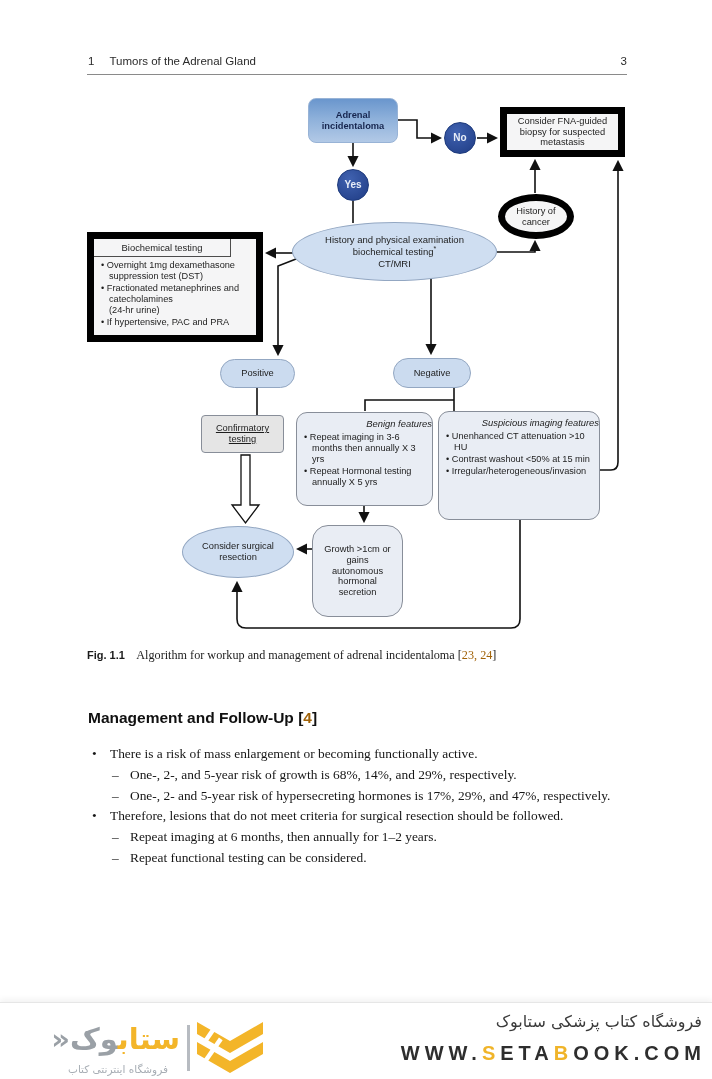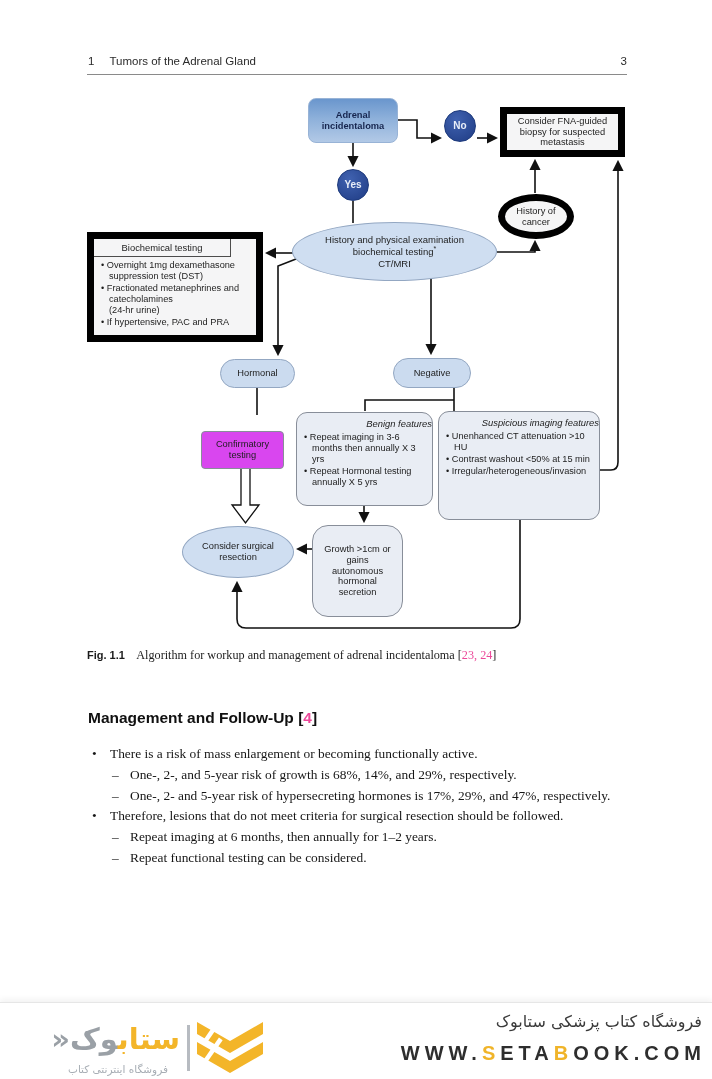--- a/index.html
+++ b/index.html
@@ -35,21 +35,21 @@
   .nlist li{padding-left:8px;text-indent:-8px;margin-top:1px;white-space:pre-line;overflow-wrap:anywhere;}
   .nlist li::before{content:"\2022  ";}
   .feat-title{font-style:italic;font-size:9.4px;text-align:right;margin:5px 0 1px 7px;}
   sup.fnmark{font-size:7px;vertical-align:super;}
 
   
   .caption{position:absolute;left:87px;top:648px;right:85px;font-size:12.2px;
            font-family:"Liberation Serif",serif;color:#1b1b1b;}
   .caption .figlab{font-family:"Liberation Sans",sans-serif;font-weight:bold;font-size:11px;
                    margin-right:9px;}
-  .ref-blue{color:#ec4899;}
+  .ref-blue{color:#a16207;}
   .sechead{position:absolute;left:88px;top:709px;font-size:15.5px;font-weight:bold;color:#101010;}
   .sechead .bracket{font-weight:bold;color:#101010;}
   .sechead .ref-blue{font-weight:bold;}
   .bodytext{position:absolute;left:88px;top:744px;width:539px;font-family:"Liberation Serif",serif;
             font-size:13.4px;line-height:20.8px;color:#161616;}
   .b-item{position:relative;padding-left:22px;}
   .b-item::before{content:"\2022";position:absolute;left:4px;}
   .s-item{position:relative;padding-left:42px;}
   .s-item::before{content:"\2013";position:absolute;left:24px;}
   .just{text-align:justify;}
@@ -108,21 +108,21 @@
       <path d="M520 520 V619 Q520 628 511 628 H246 Q237 628 237 619 V583" marker-end="url(#arr)"></path>
       <path d="M600 470 H611 Q618 470 618 462 V162" marker-end="url(#arr)"></path>
     </g>
     <path d="M241 455 L241 505 L232 505 L245.5 523 L259 505 L250 505 L250 455 Z" fill="#ffffff" stroke="#111" stroke-width="1.3"></path>
   </svg>
 
   <div class="node blue-grad" style="left:308px;top:98px;width:90px;height:45px;padding:8px 6px;">
     <span>Adrenal incidentaloma</span>
   </div>
 
-  <div class="node circle" style="left:444px;top:110px;width:32px;height:32px;">
+  <div class="node circle" style="left:444px;top:122px;width:32px;height:32px;">
     <span>No</span>
   </div>
 
   <div class="node graybox" style="left:500px;top:107px;width:125px;height:50px;padding:0 4px;">
     <span>Consider FNA-guided biopsy for suspected metastasis</span>
   </div>
 
   <div class="node circle" style="left:337px;top:169px;width:32px;height:32px;">
     <span>Yes</span>
   </div>
@@ -143,28 +143,28 @@
     <div class="bio-head">Biochemical testing</div>
     <ul class="nlist">
       <li>Overnight 1mg dexamethasone suppression test (DST)</li>
       <li>Fractionated metanephrines and catecholamines
 (24-hr urine)</li>
       <li>If hypertensive, PAC and PRA</li>
     </ul>
   </div>
 
   <div class="node pill" style="left:220px;top:359px;width:75px;height:29px;">
-    <span>Hormonal</span>
+    <span>Positive</span>
   </div>
 
   <div class="node pill" style="left:393px;top:358px;width:78px;height:30px;">
     <span>Negative</span>
   </div>
 
-  <div class="node softbox" style="left:201px;top:431px;width:83px;height:38px;border-radius:4px;background:#d946ef;">
+  <div class="node softbox" style="left:201px;top:415px;width:83px;height:38px;border-radius:4px;background:#e5e5e5;text-decoration:underline;">
     <span>Confirmatory testing</span>
   </div>
 
   <div class="node blocknode softbox" style="left:296px;top:412px;width:137px;height:94px;border-radius:11px;">
     <div class="feat-title">Benign features</div>
     <ul class="nlist">
       <li>Repeat imaging in 3-6 months then annually X 3 yrs</li>
       <li>Repeat Hormonal testing annually X 5 yrs</li>
     </ul>
   </div>

